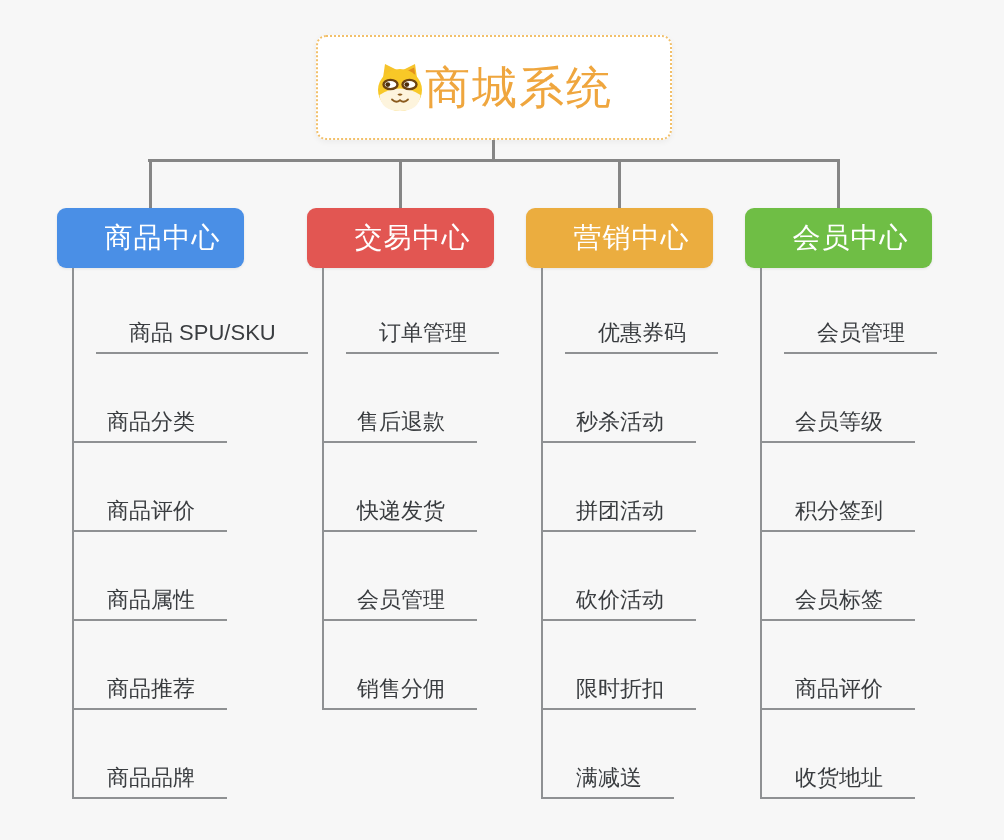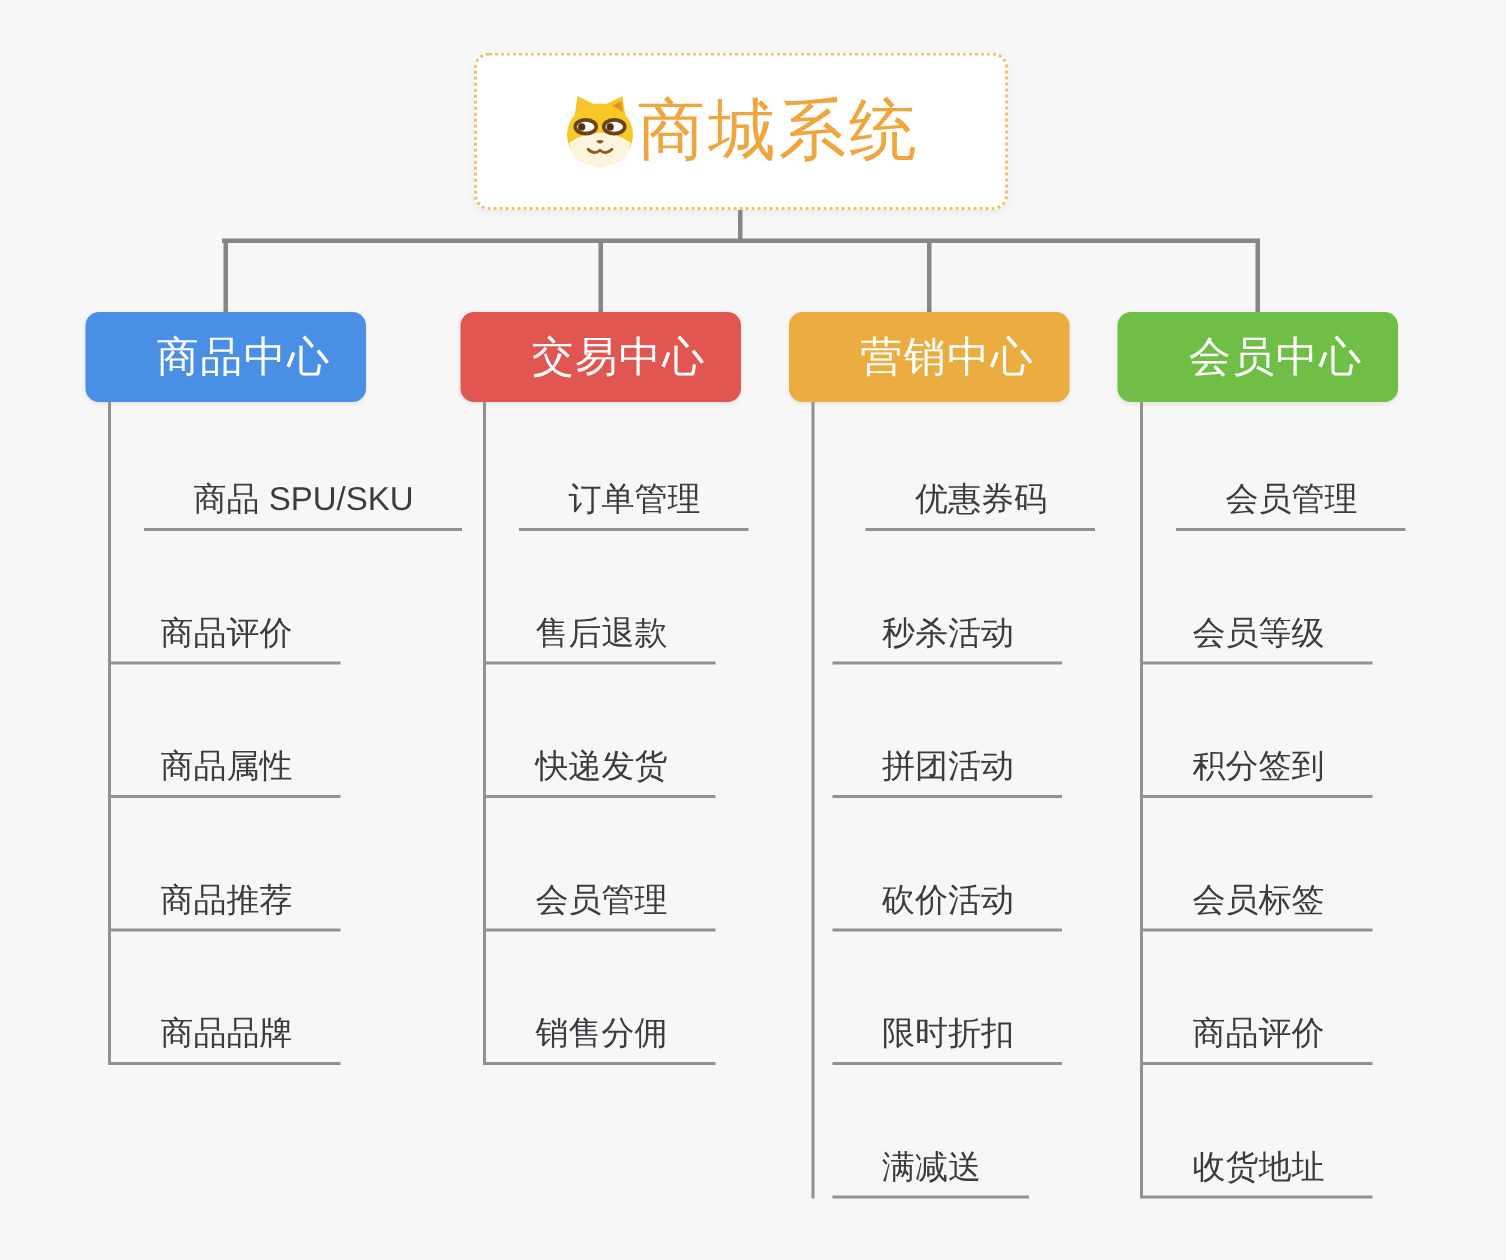--- a/index.html
+++ b/index.html
@@ -16,21 +16,20 @@
   
   .root-node{
     position:absolute;left:316px;top:35px;
     width:356px;height:105px;
     background:#ffffff;
     border:2px dotted #f2c06a;
     border-radius:10px;
     box-sizing:border-box;
     display:flex;align-items:center;justify-content:center;
     box-shadow:0 2px 6px rgba(0,0,0,0.05);
-    font-family:Liberation Serif, serif;
   }
   .root-title{
     font-size:45px;
     color:#efa63e;
     letter-spacing:2px;
     line-height:1;
     white-space:nowrap;
   }
   .dog-icon{width:50px;height:52px;flex:0 0 auto;}
   
@@ -115,20 +114,23 @@
 
   <div id="branches">
       <div class="branch-box" style="left: 57px; background: rgb(74, 143, 230);">
         <span class="branch-label">商品中心</span>
       </div>
       <div class="item-list" style="left: 72px;">
         <div class="item">
           <span class="item-label">商品 SPU/SKU</span>
         </div>
         <div class="item">
+          <span class="item-label">商品分类</span>
+        </div>
+        <div class="item">
           <span class="item-label">商品评价</span>
         </div>
         <div class="item">
           <span class="item-label">商品属性</span>
         </div>
         <div class="item">
           <span class="item-label">商品推荐</span>
         </div>
         <div class="item">
           <span class="item-label">商品品牌</span>
@@ -150,21 +152,21 @@
         <div class="item">
           <span class="item-label">会员管理</span>
         </div>
         <div class="item">
           <span class="item-label">销售分佣</span>
         </div>
       </div>
       <div class="branch-box" style="left: 526px; background: rgb(235, 173, 63);">
         <span class="branch-label">营销中心</span>
       </div>
-      <div class="item-list" style="left: 541px; padding-left: 12px;">
+      <div class="item-list" style="left: 541px;">
         <div class="item">
           <span class="item-label">优惠券码</span>
         </div>
         <div class="item">
           <span class="item-label">秒杀活动</span>
         </div>
         <div class="item">
           <span class="item-label">拼团活动</span>
         </div>
         <div class="item">

